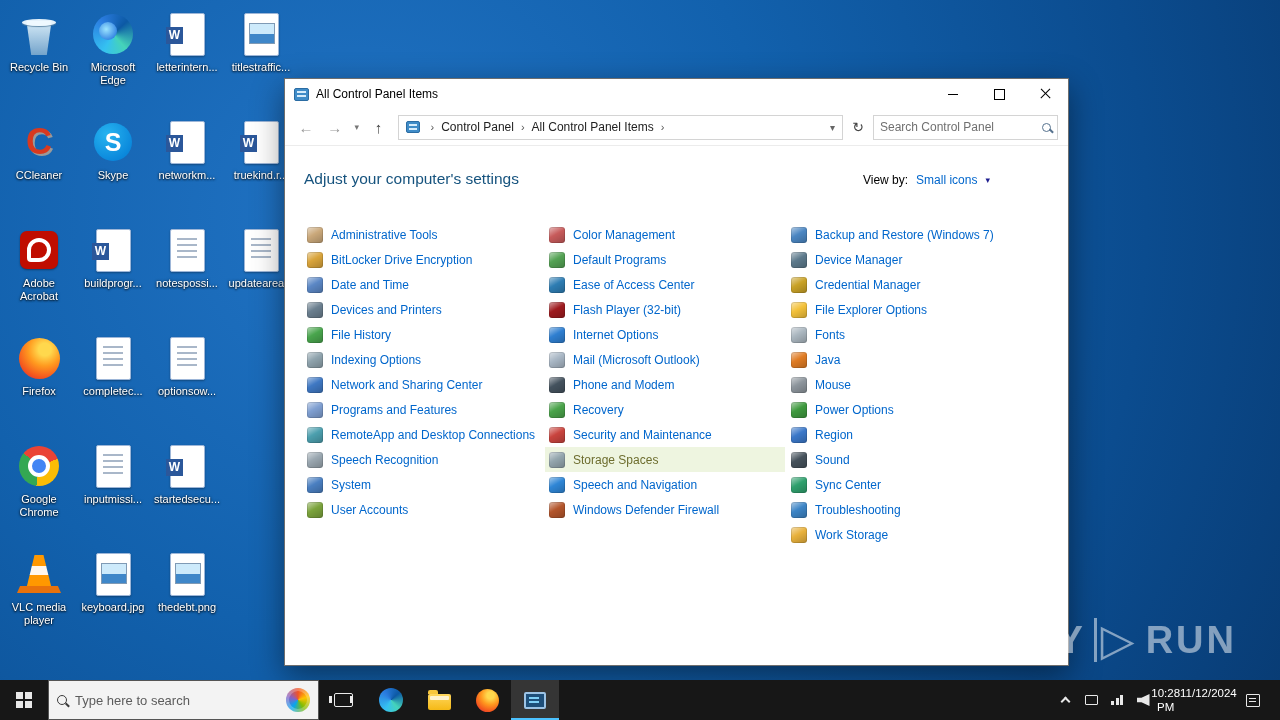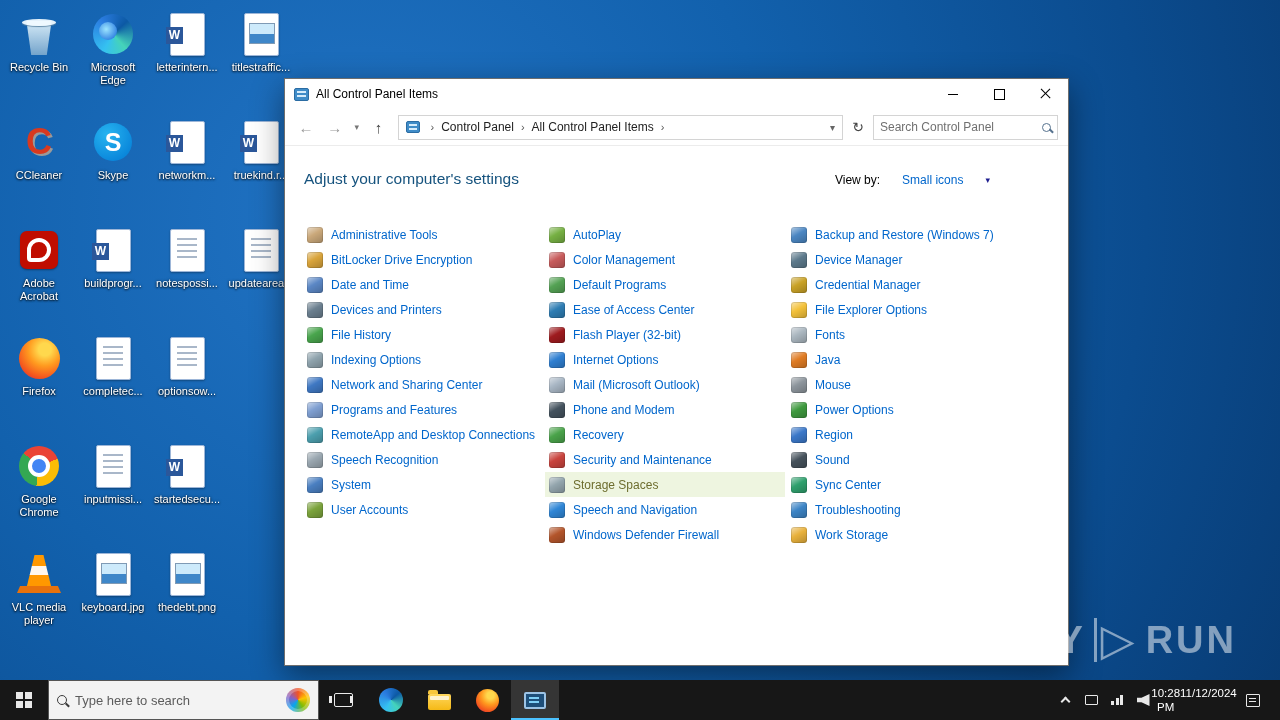--- a/index.html
+++ b/index.html
@@ -78,21 +78,21 @@
   .refresh-btn { width:24px; height:24px; display:flex; align-items:center; justify-content:center; color:#444; font-size:14px; }
   .searchbox { margin-left:auto; width:186px; height:25px; border:1px solid #d4d4d4; display:flex; align-items:center; padding:0 6px; }
   .searchbox input { border:none; outline:none; flex:1; font:inherit; font-size:12px; color:#444; background:transparent; min-width:0; }
   .searchbox input::placeholder { color:#707070; }
   .mag-icon { position:relative; width:9px; height:9px; border:1.6px solid #57738f; border-radius:50%; flex:none; margin-left:4px; }
   .mag-icon::after { content:""; position:absolute; width:5px; height:1.6px; background:#57738f; right:-4px; bottom:-1px; transform:rotate(45deg); }
 
   .content { flex:1; overflow:hidden; }
   .content-header { display:flex; justify-content:space-between; align-items:baseline; padding:24px 78px 0 19px; }
   .page-heading { font-size:15.5px; font-weight:normal; color:#16537e; }
-  .viewby { font-size:12px; color:#000; display:flex; align-items:center; gap:22px; }
+  .viewby { font-size:12px; color:#000; display:flex; align-items:center; gap:8px; }
   .viewby-value { color:#0066cc; cursor:pointer; }
   .viewby-caret { color:#1d1d8f; font-size:9px; }
 
   .cp-columns { display:flex; padding:34px 0 0 18px; }
   .cp-col { width:240px; margin-right:2px; }
   .cp-item { display:flex; align-items:center; gap:8px; height:25px; padding:0 4px; color:#0066cc; text-decoration:none; cursor:pointer; }
   .cp-ico { width:16px; height:16px; border-radius:3px; flex:none;
     background-image:linear-gradient(150deg, rgba(255,255,255,.6), rgba(255,255,255,0) 45%, rgba(0,0,0,.22)); box-shadow:inset 0 0 0 1px rgba(0,0,0,.12); }
   .cp-label { white-space:nowrap; }
 
@@ -364,24 +364,20 @@
             <span class="cp-label">System</span>
           </a>
 
           <a class="cp-item">
             <span class="cp-ico" style="background-color: rgb(123, 163, 60);"></span>
             <span class="cp-label">User Accounts</span>
           </a>
         </div>
       <div class="cp-col">
 
-          <a class="cp-item">
-            <span class="cp-ico" style="background-color: rgb(118, 176, 67);"></span>
-            <span class="cp-label">AutoPlay</span>
-          </a>
 
           <a class="cp-item">
             <span class="cp-ico" style="background-color: rgb(199, 91, 91);"></span>
             <span class="cp-label">Color Management</span>
           </a>
 
           <a class="cp-item">
             <span class="cp-ico" style="background-color: rgb(84, 162, 84);"></span>
             <span class="cp-label">Default Programs</span>
           </a>

